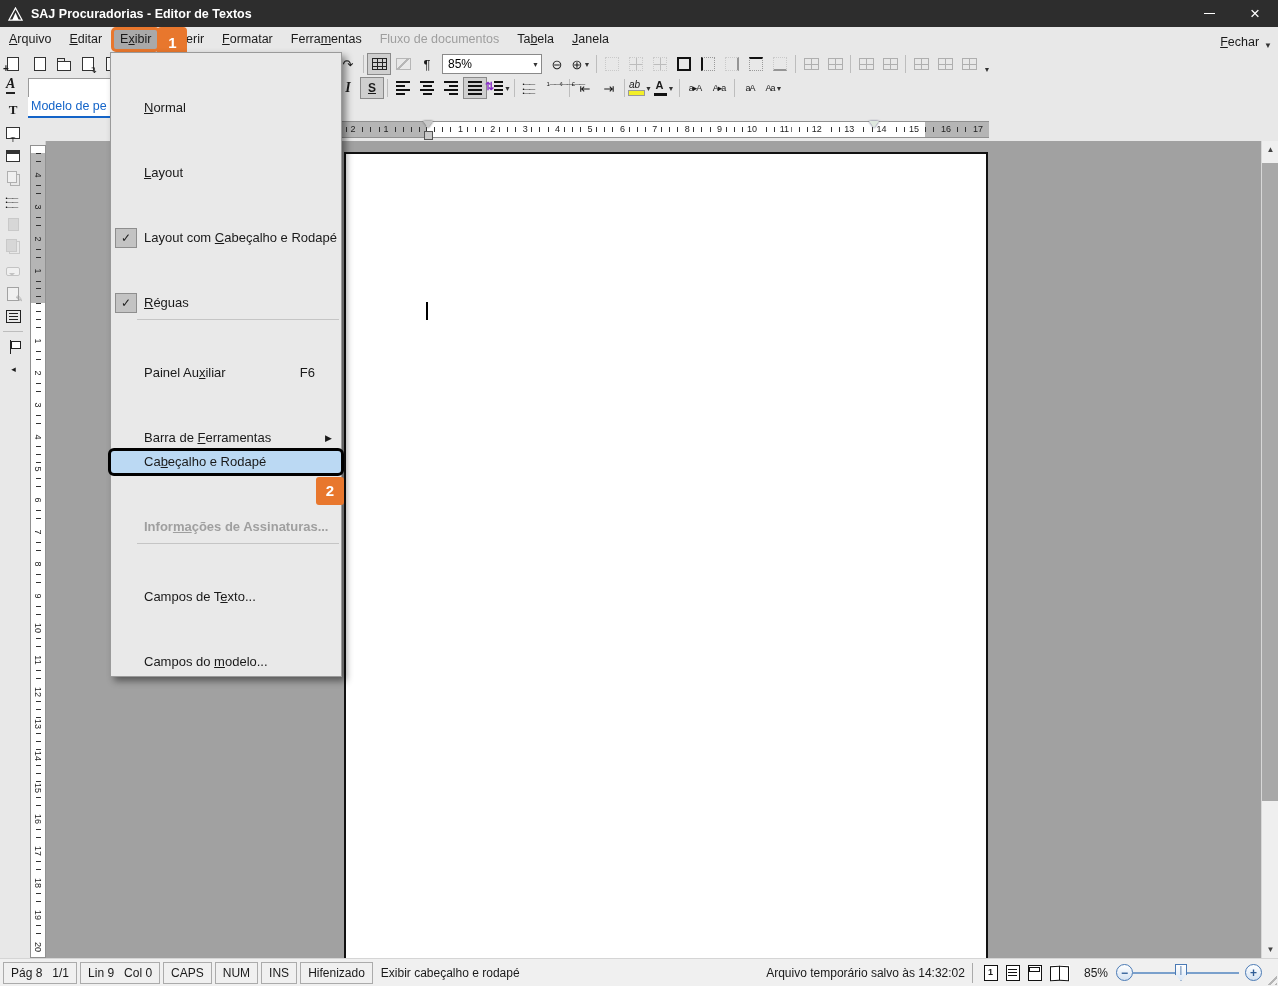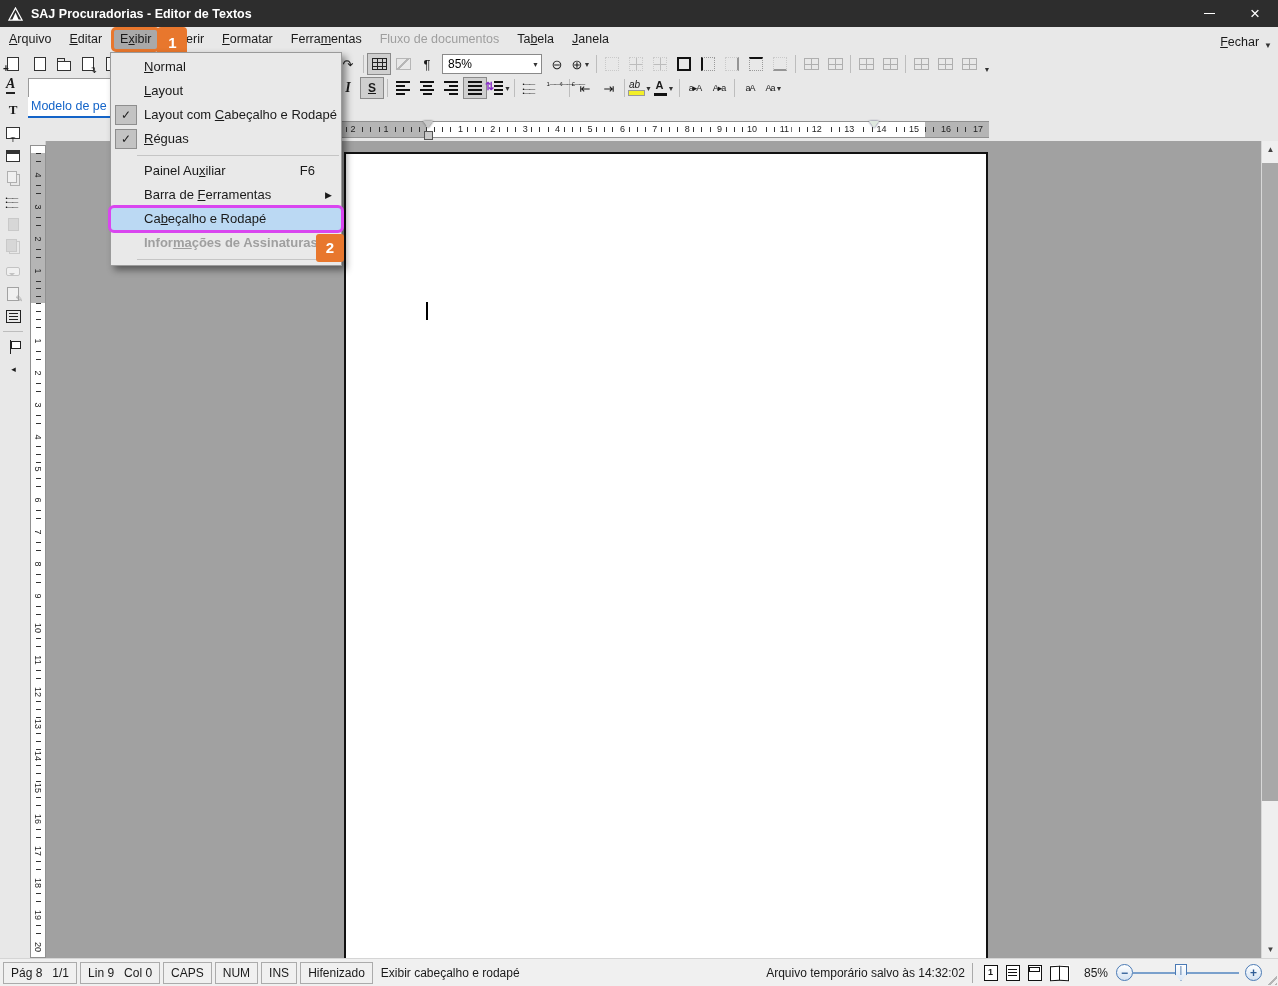--- a/index.html
+++ b/index.html
@@ -122,26 +122,26 @@
   .workspace{position:absolute;left:46px;top:141px;width:1215px;height:817px;background:#a1a1a1;overflow:hidden;}
   .page{position:absolute;left:298px;top:11px;width:644px;height:806px;background:#fff;border:2px solid #111;border-bottom:none;}
   .caret{position:absolute;left:380px;top:161px;width:2px;height:18px;background:#000;}
   
   .vscroll{position:absolute;right:0;top:141px;width:17px;height:817px;background:#efefef;border-left:1px solid #d8d8d8;}
   .sbtn{position:absolute;left:0;width:17px;height:17px;display:flex;align-items:center;justify-content:center;font-size:8px;color:#444;}
   .sbtn.up{top:0;} .sbtn.down{bottom:0;}
   .sthumb{position:absolute;left:0;top:22px;width:17px;height:638px;background:#a8a8a8;}
   
   .popup{position:absolute;left:110px;top:52px;width:232px;background:#e9e9e9;border:1px solid #9a9a9a;box-shadow:4px 4px 7px rgba(0,0,0,.45);z-index:50;padding:2px 0;font-size:13px;color:#1a1a1a;}
-  .prow{position:relative;height:24px;line-height:24px;padding-left:33px;white-space:nowrap;}
+  .prow{position:relative;height:24px;line-height:24px;padding-left:33px;white-space:nowrap;margin-top:41px;}
   .prow .chk{position:absolute;left:4px;top:2px;width:22px;height:20px;background:#c3c3c3;border:1px solid #8e8e8e;text-align:center;font-size:12px;line-height:19px;color:#222;}
   .prow .sc{position:absolute;right:26px;}
   .prow .sub{position:absolute;right:9px;font-size:9px;}
   .prow.disabled{color:#9f9f9f;font-weight:bold;}
-  .prow.hl{height:28px;line-height:22px;margin:-2px -3px;border:3px solid #d946ef;border-radius:6px;background:#bbd9f3;z-index:2;}
+  .prow.hl{height:28px;line-height:22px;margin:-2px -3px;border:3px solid #000000;border-radius:6px;background:#bbd9f3;z-index:2;}
   .prow.hl .badge{right:-3px;top:26px;width:28px;height:28px;}
   .psep{height:1px;background:#c5c5c5;margin:4px 2px 3px 26px;}
   
   .statusbar{position:absolute;left:0;bottom:0;width:100%;height:28px;background:#f0f0f0;border-top:1px solid #d5d5d5;display:flex;align-items:center;font-size:12px;color:#1a1a1a;}
   .scell{height:22px;border:1px solid #ababab;display:flex;align-items:center;justify-content:center;gap:10px;padding:0 7px;margin-left:3px;white-space:nowrap;}
   .smsg{margin-left:8px;white-space:nowrap;}
   .sright{margin-left:auto;display:flex;align-items:center;}
   .ssep{width:1px;height:20px;background:#aaa;margin:0 7px;}
   .vp{width:14px;height:16px;border:1.5px solid #111;margin:0 4px;position:relative;background:#fff;}
   .vp.p1::before{content:"1";position:absolute;left:3px;top:1px;font-size:9px;font-weight:bold;}
@@ -486,20 +486,22 @@
       <div class="prow"><span><u>N</u>ormal</span></div>
       <div class="prow"><span><u>L</u>ayout</span></div>
       <div class="prow"><span class="chk">✓</span><span>Layout com <u>C</u>abeçalho e Rodapé</span></div>
       <div class="prow"><span class="chk">✓</span><span><u>R</u>éguas</span></div>
       <div class="psep"></div>
       <div class="prow"><span>Painel Au<u>x</u>iliar</span><span class="sc">F6</span></div>
       <div class="prow"><span>Barra de <u>F</u>erramentas</span><span class="sub">▶</span></div>
       <div class="prow hl"><span>Ca<u>b</u>eçalho e Rodapé</span><div class="badge">2</div></div>
       <div class="prow disabled"><span>Infor<u>ma</u>ções de Assinaturas...</span></div>
       <div class="psep"></div>
+      <div class="prow"><span>Campos de T<u>e</u>xto...</span></div>
+      <div class="prow"><span>Campos do <u>m</u>odelo...</span></div>
     </div>
 
   <div class="statusbar">
     <div class="scell">
       <span>Pág 8</span>
       <span>1/1</span>
     </div>
     <div class="scell">
       <span>Lin 9</span>
       <span>Col 0</span>

